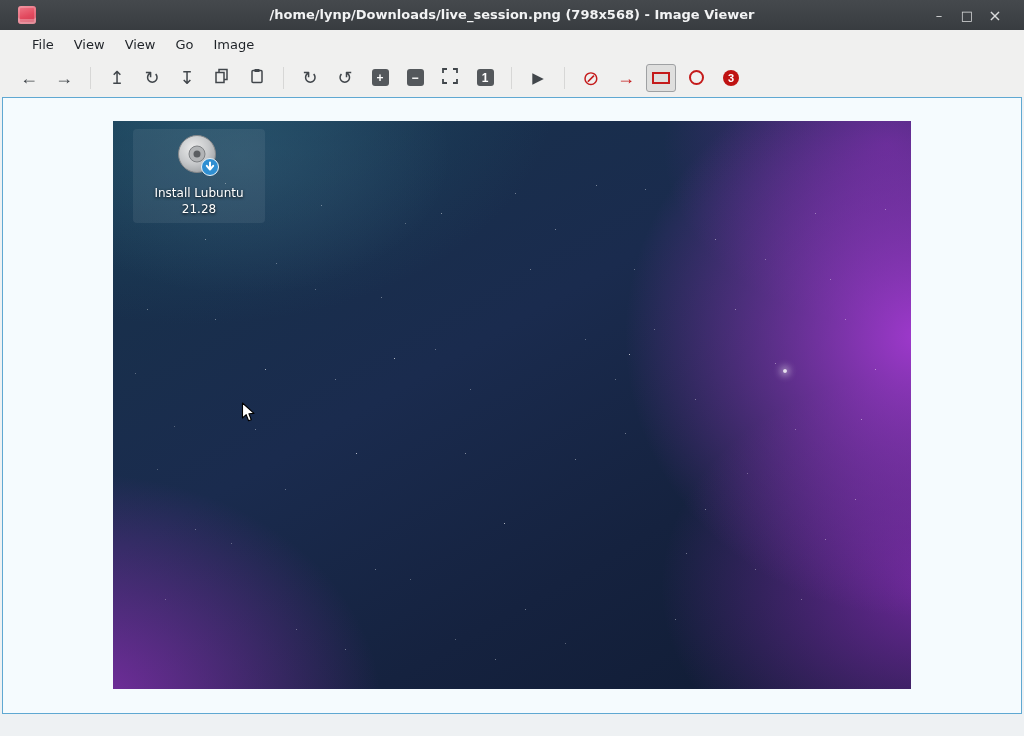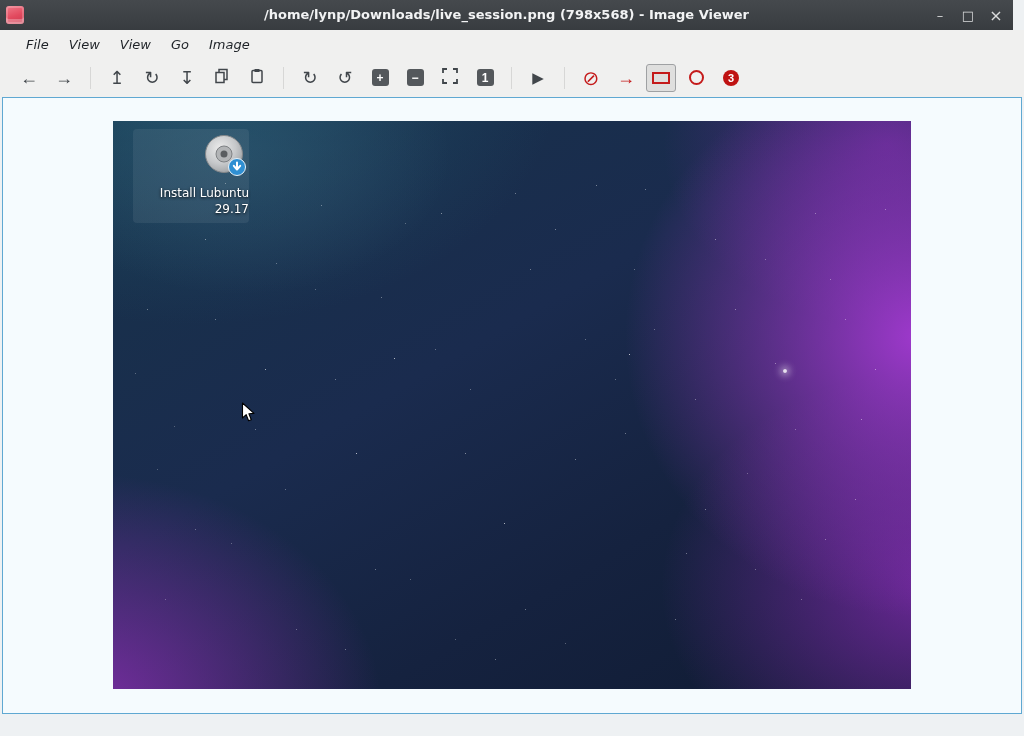--- a/index.html
+++ b/index.html
@@ -3,44 +3,44 @@
 <meta charset="utf-8">
 <style>
   html,body{margin:0;padding:0;}
   body{
     width:1024px;height:736px;position:relative;overflow:hidden;
     background:#eef1f3;font-family:"DejaVu Sans","Liberation Sans",sans-serif;
     -webkit-font-smoothing:antialiased;
   }
   
   .titlebar{
-    position:absolute;top:0;left:0;right:11px;height:30px;
+    position:absolute;top:0;left:0;right:0;height:30px;
     background:linear-gradient(#45494d,#383c40);
-    display:flex;align-items:center;padding:0 4px;box-sizing:border-box;
+    display:flex;align-items:center;padding:0 16px;box-sizing:border-box;
   }
   .app-icon{
     width:18px;height:18px;border-radius:3px;margin-left:2px;
     background:linear-gradient(160deg,#f07b8a 0%,#e2495e 55%,#c93a50 100%);
     box-shadow:inset 0 0 0 2px rgba(255,255,255,0.20), inset 0 -5px 0 rgba(255,255,255,0.28);
     flex:0 0 auto;z-index:2;
   }
   .window-title{
     position:absolute;left:0;right:0;top:0;height:30px;line-height:30px;
     text-align:center;color:#f2f3f4;font-size:13px;font-weight:bold;z-index:1;
   }
   .win-controls{margin-left:auto;display:flex;gap:2px;z-index:2;}
   .win-btn{
     width:26px;height:24px;display:flex;align-items:center;justify-content:center;
     color:#d9dadb;font-size:13px;cursor:default;
   }
   .win-btn.close{font-size:16px;}
   
   .menubar{
     position:absolute;top:30px;left:0;right:0;height:28px;background:#f0f0ef;
-    display:flex;align-items:center;padding-left:16px;box-sizing:border-box;font-style:italic;
+    display:flex;align-items:center;padding-left:22px;box-sizing:border-box;
   }
   .menu-item{padding:4px 10px;font-size:13px;color:#1f2328;}
   
   .toolbar{
     position:absolute;top:58px;left:0;right:0;height:39px;background:#f0f0ef;
     display:flex;align-items:center;padding-left:14px;gap:5px;box-sizing:border-box;
   }
   .tbtn{
     width:30px;height:28px;display:flex;align-items:center;justify-content:center;
     border:1px solid transparent;border-radius:3px;background:transparent;padding:0;
@@ -113,21 +113,21 @@
       322px 228px 0 0 rgba(255,255,255,.45), 382px 538px 0 0 rgba(255,255,255,.5),
       442px 108px 0 0 rgba(255,255,255,.55), 502px 258px 0 0 rgba(255,255,255,.45),
       562px 498px 0 0 rgba(255,255,255,.5), 622px 188px 0 0 rgba(255,255,255,.55),
       682px 308px 0 0 rgba(255,255,255,.45), 732px 198px 0 0 rgba(255,255,255,.5);
   }
   .glow-star{
     position:absolute;left:670px;top:248px;width:4px;height:4px;border-radius:50%;
     background:rgba(255,255,255,.85);box-shadow:0 0 7px 3px rgba(255,255,255,.45);
   }
   .desktop-icon{
-    position:absolute;left:20px;top:8px;width:116px;text-align:right;
+    position:absolute;left:20px;top:8px;width:132px;text-align:center;
     padding:5px 0 6px;border-radius:4px;background:rgba(255,255,255,0.07);
   }
   .di-label{font-size:12px;color:#ffffff;line-height:1.3;text-shadow:0 1px 3px rgba(0,0,0,.9);margin-top:2px;}
   .mouse-cursor{position:absolute;left:128px;top:281px;}
 </style>
 </head>
 <body>
 
 <div class="titlebar">
   <div class="app-icon"></div>
@@ -253,21 +253,21 @@
           </defs>
           <circle cx="21" cy="20" r="18.5" fill="url(#discGrad)" stroke="#84878a" stroke-width="1"></circle>
           <circle cx="21" cy="20" r="8" fill="#b2b4b6" stroke="#7e8184" stroke-width="1"></circle>
           <circle cx="21" cy="20" r="3.5" fill="#5a5d60"></circle>
           <circle cx="34" cy="33" r="8.5" fill="#2f8fd2" stroke="#e9f3fa" stroke-width="1"></circle>
           <path d="M34 28.5 v6 M30.8 31.8 L34 35.5 L37.2 31.8" stroke="#ffffff" stroke-width="2" fill="none" stroke-linecap="round" stroke-linejoin="round"></path>
         </svg>
       </div>
       <div class="di-label">
         <div>Install Lubuntu</div>
-        <div>29.17</div>
+        <div>21.28</div>
       </div>
     </div>
 
     <div class="mouse-cursor">
       <svg width="15" height="21" viewBox="0 0 15 21">
         <path d="M1.5 1 L1.5 16 L5.2 12.7 L7.6 18.8 L10.3 17.7 L7.9 11.7 L13 11.4 Z" fill="#ffffff" stroke="#000000" stroke-width="1.1" stroke-linejoin="round"></path>
       </svg>
     </div>
   </div>
 </div>

